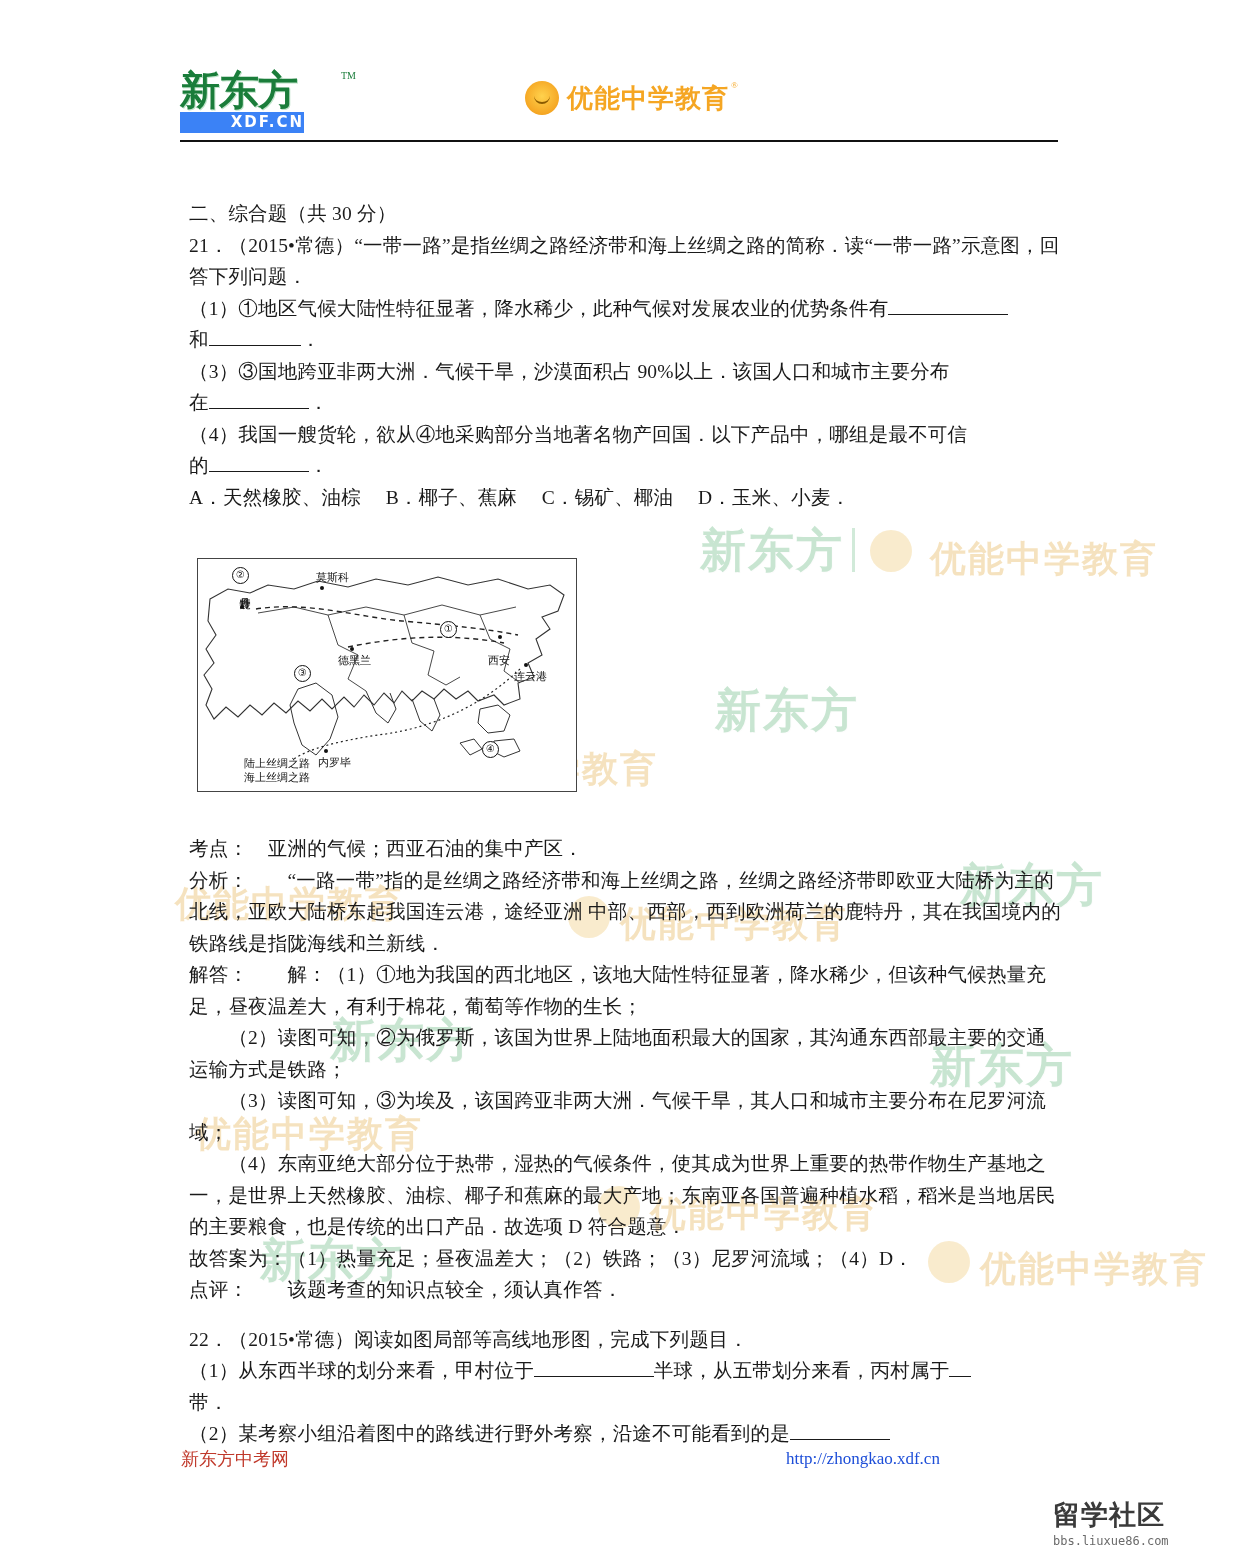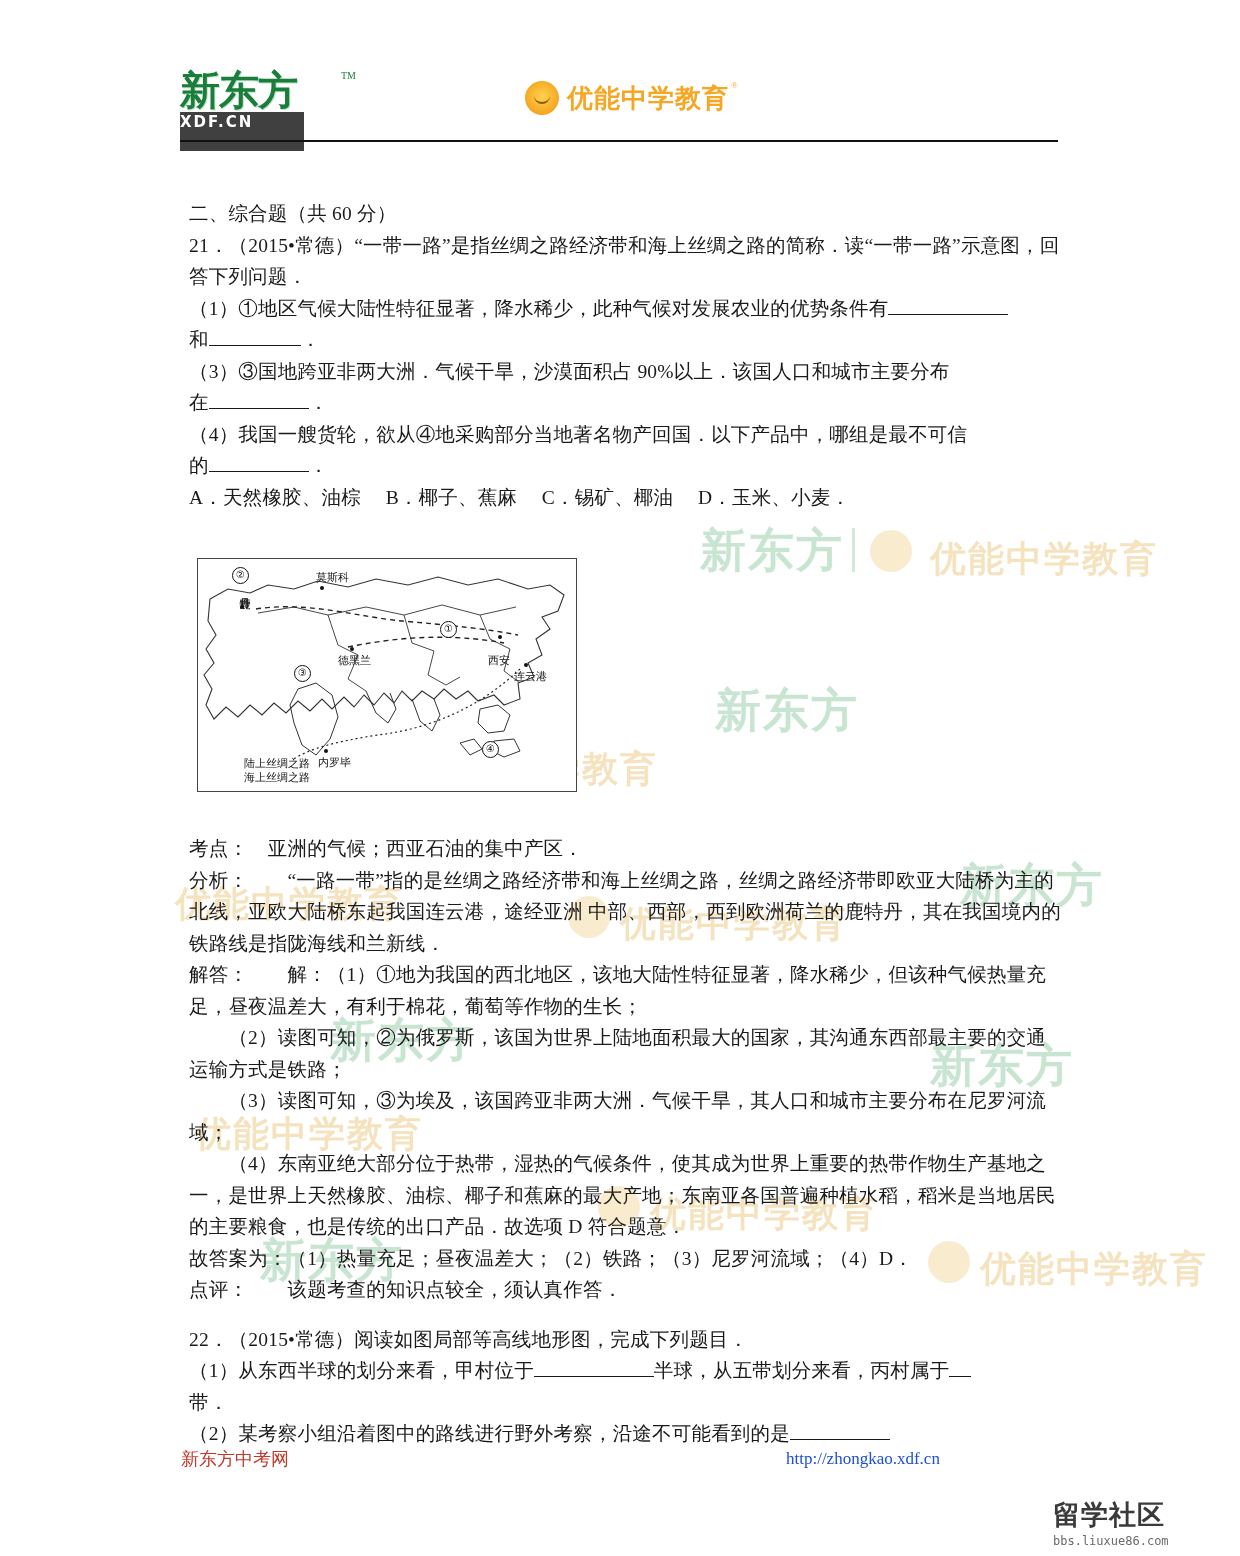--- a/index.html
+++ b/index.html
@@ -36,28 +36,28 @@
     font-weight: bold;
     font-size: 40px;
     color: #1a7d3a;
     letter-spacing: -1px;
     line-height: 40px;
     text-shadow: 1px 1px 0 #bfe3c9;
   }
   .logo-xdf .xdf-bar {
     margin-top: 2px;
     width: 124px;
-    background: #404040;
+    background: #3b82f6;
     color: #fff;
     font-family: "DejaVu Sans", sans-serif;
     font-size: 15px;
     font-weight: bold;
     letter-spacing: 2px;
-    text-align: left;
-    padding: 1px 0 20px 0;
+    text-align: right;
+    padding: 1px 0 2px 0;
   }
   .logo-xdf .tm {
     position: absolute;
     right: 14px;
     top: 0;
     font-size: 10px;
     color: #1a7d3a;
   }
   .logo-youneng {
     position: absolute;
@@ -304,21 +304,21 @@
   </div>
   <div class="logo-youneng">
     <span class="sun"></span>
     <span class="yn-text">优能中学教育</span>
     <span class="yn-sub">®</span>
   </div>
 </div>
 <div class="header-rule"></div>
 
 <div class="content">
-  <p>二、综合题（共 60 分）</p>
+  <p>二、综合题（共 30 分）</p>
   <p>21．（2015•常德）“一带一路”是指丝绸之路经济带和海上丝绸之路的简称．读“一带一路”示意图，回答下列问题．</p>
   <p><span>（1）①地区气候大陆性特征显著，降水稀少，此种气候对发展农业的优势条件有</span><span class="blank b-long"></span><br><span>和</span><span class="blank b-short"></span><span>．</span></p>
   <p><span>（3）③国地跨亚非两大洲．气候干旱，沙漠面积占 90%以上．该国人口和城市主要分布</span><br><span>在</span><span class="blank b-mid"></span><span>．</span></p>
   <p><span>（4）我国一艘货轮，欲从④地采购部分当地著名物产回国．以下产品中，哪组是最不可信</span><br><span>的</span><span class="blank b-mid"></span><span>．</span></p>
   <p>A．天然橡胶、油棕　 B．椰子、蕉麻　 C．锡矿、椰油　 D．玉米、小麦．</p>
 </div>
 
 <div class="figure">
   <svg width="378" height="232" viewBox="0 0 378 232">
 

